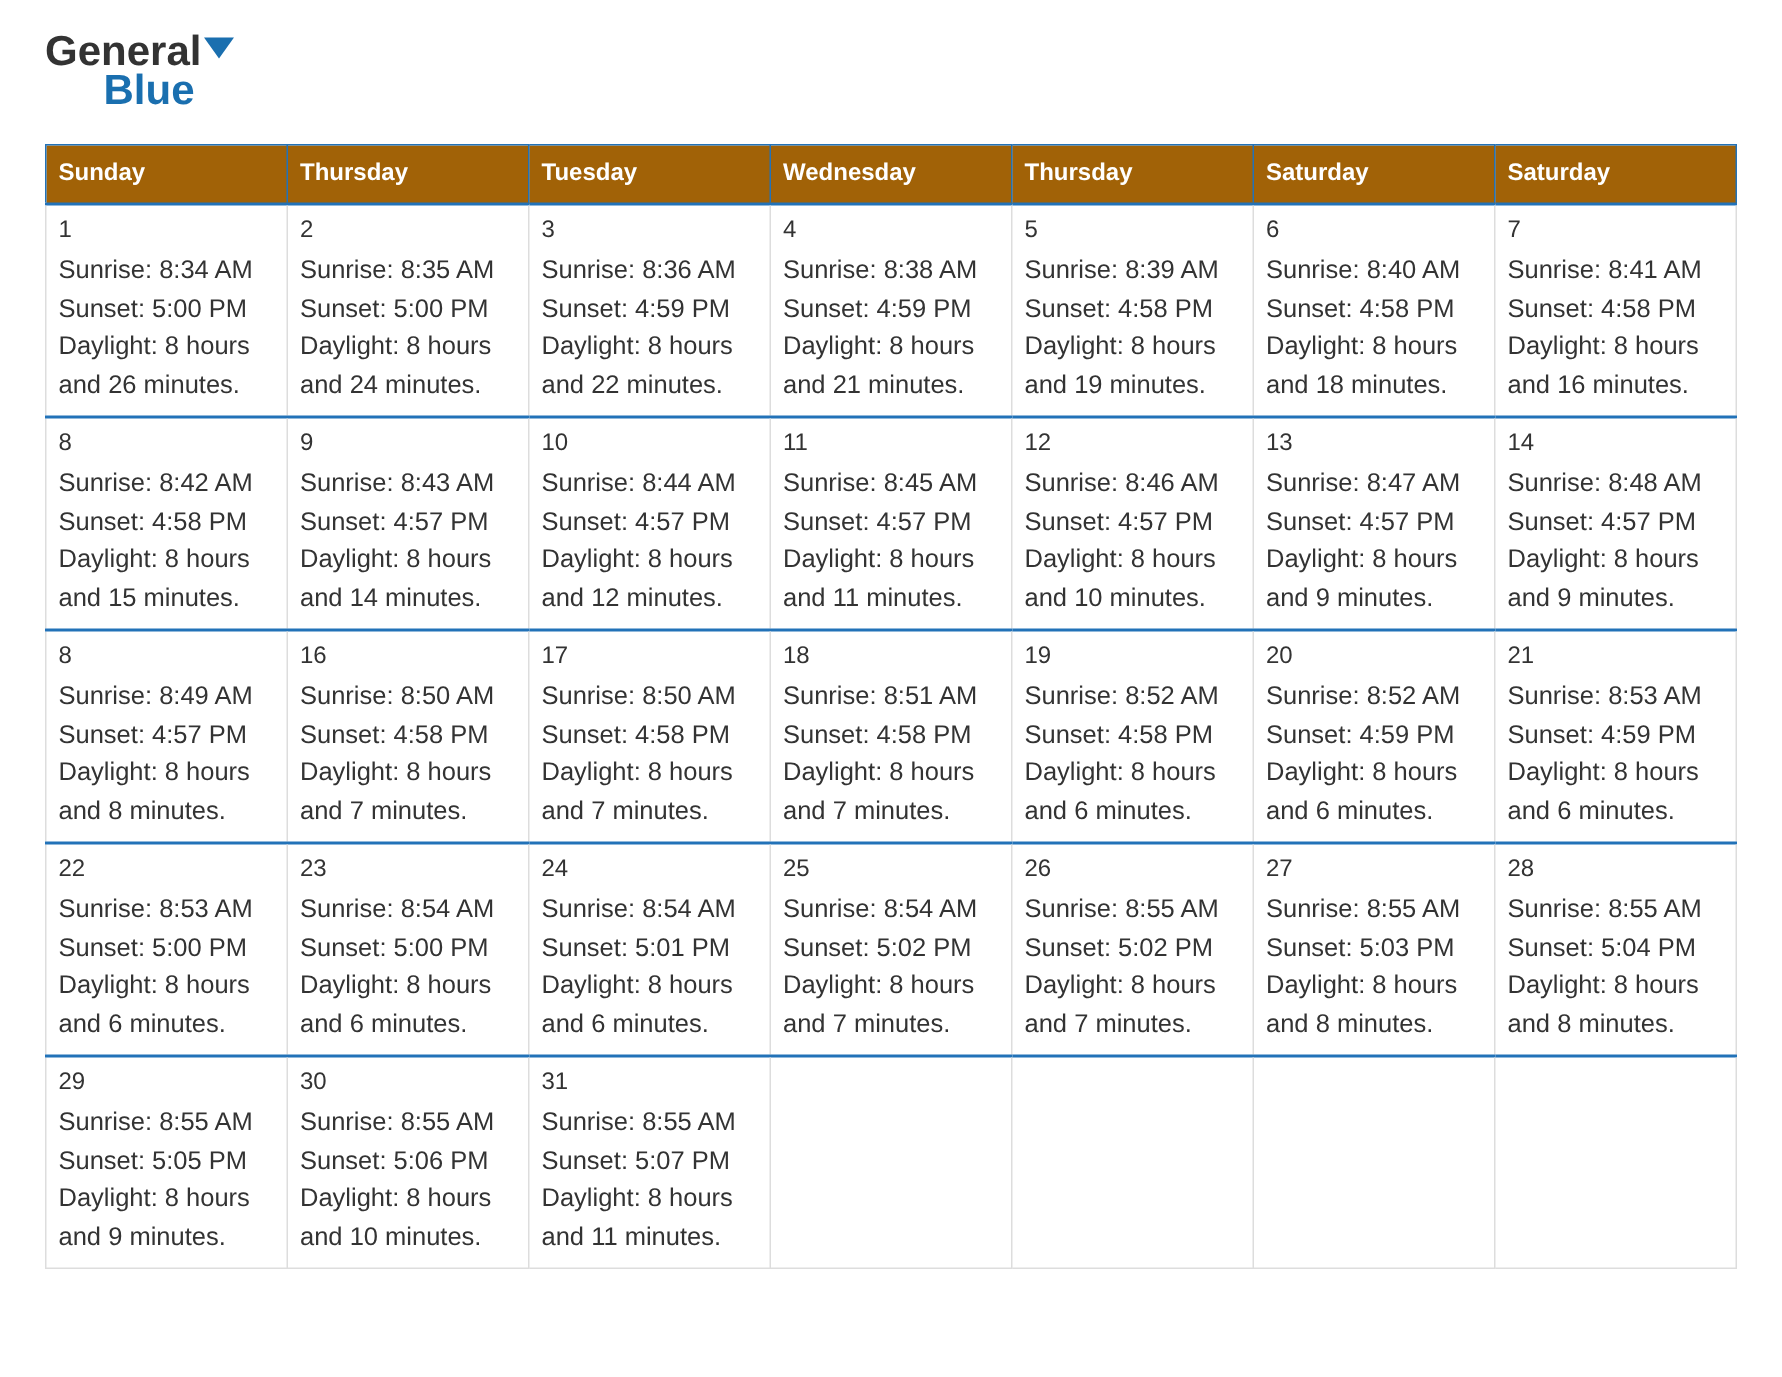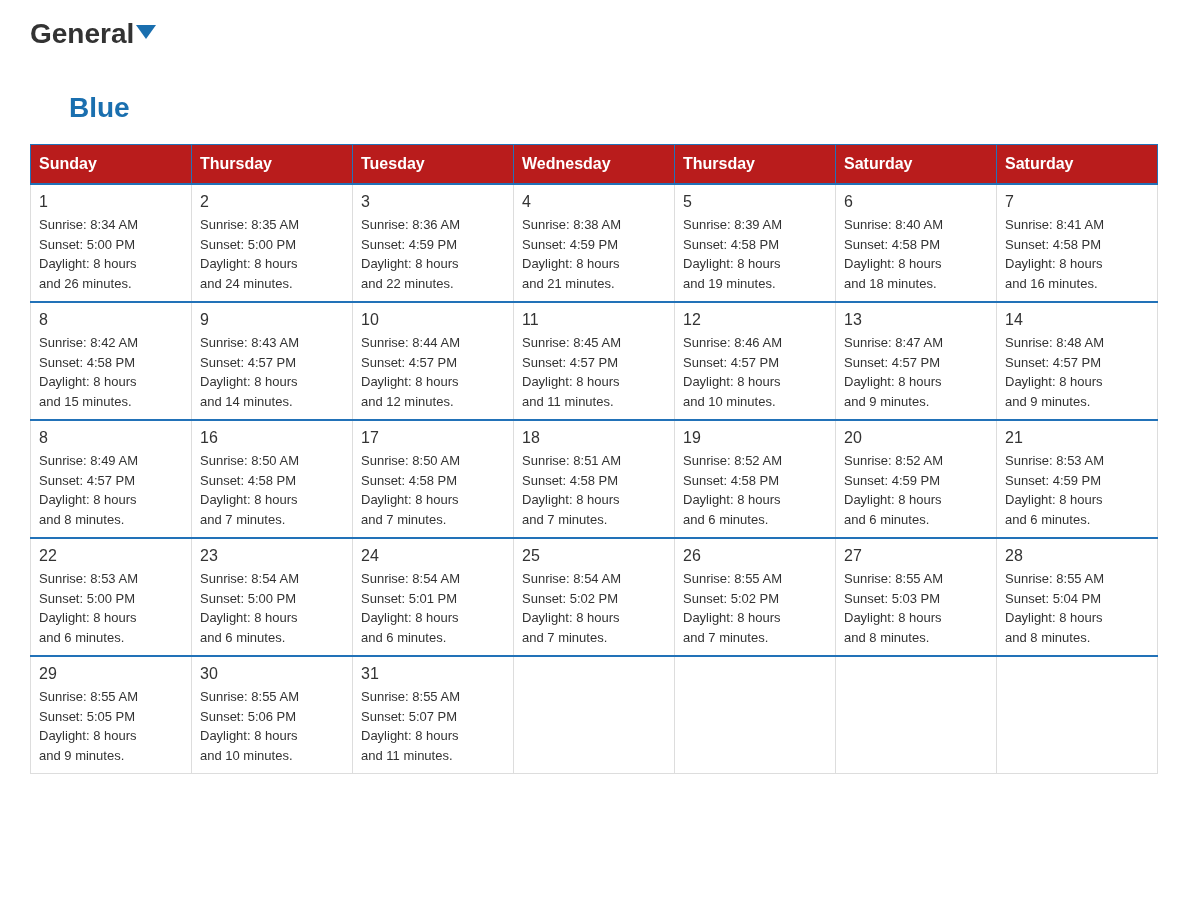--- a/index.html
+++ b/index.html
@@ -13,21 +13,20 @@
     .header {
       display: flex;
       justify-content: space-between;
       align-items: flex-start;
       margin-bottom: 20px;
     }
     .logo {
       display: flex;
       flex-direction: column;
       align-items: flex-start;
-      gap: 48px;
     }
     .logo-text {
       font-size: 28px;
       font-weight: bold;
       color: #333;
       line-height: 1;
     }
     .logo-triangle {
       display: inline-block;
       width: 0;
@@ -60,21 +59,21 @@
       font-size: 22px;
       color: #444;
       margin-top: 4px;
     }
     .calendar-table {
       width: 100%;
       border-collapse: collapse;
       table-layout: fixed;
     }
     .calendar-table thead th {
-      background-color: #b91c1c;
+      background-color: #a16207;
       color: #fff;
       font-size: 16px;
       font-weight: bold;
       padding: 10px 8px;
       text-align: left;
       border: 1px solid #2272b8;
     }
     .calendar-table tbody td {
       vertical-align: top;
       padding: 8px;
@@ -90,21 +89,21 @@
       border-right: 1px solid #ddd;
       border-bottom: 1px solid #ddd;
     }
     .day-num {
       font-size: 16px;
       font-weight: normal;
       display: block;
       margin-bottom: 4px;
     }
     .day-info {
-      font-size: 13px;
+      font-size: 17px;
       line-height: 1.5;
       color: #333;
     }
     .empty-cell {
       background: #fff;
     }
   </style>
 </head>
 <body>
 

